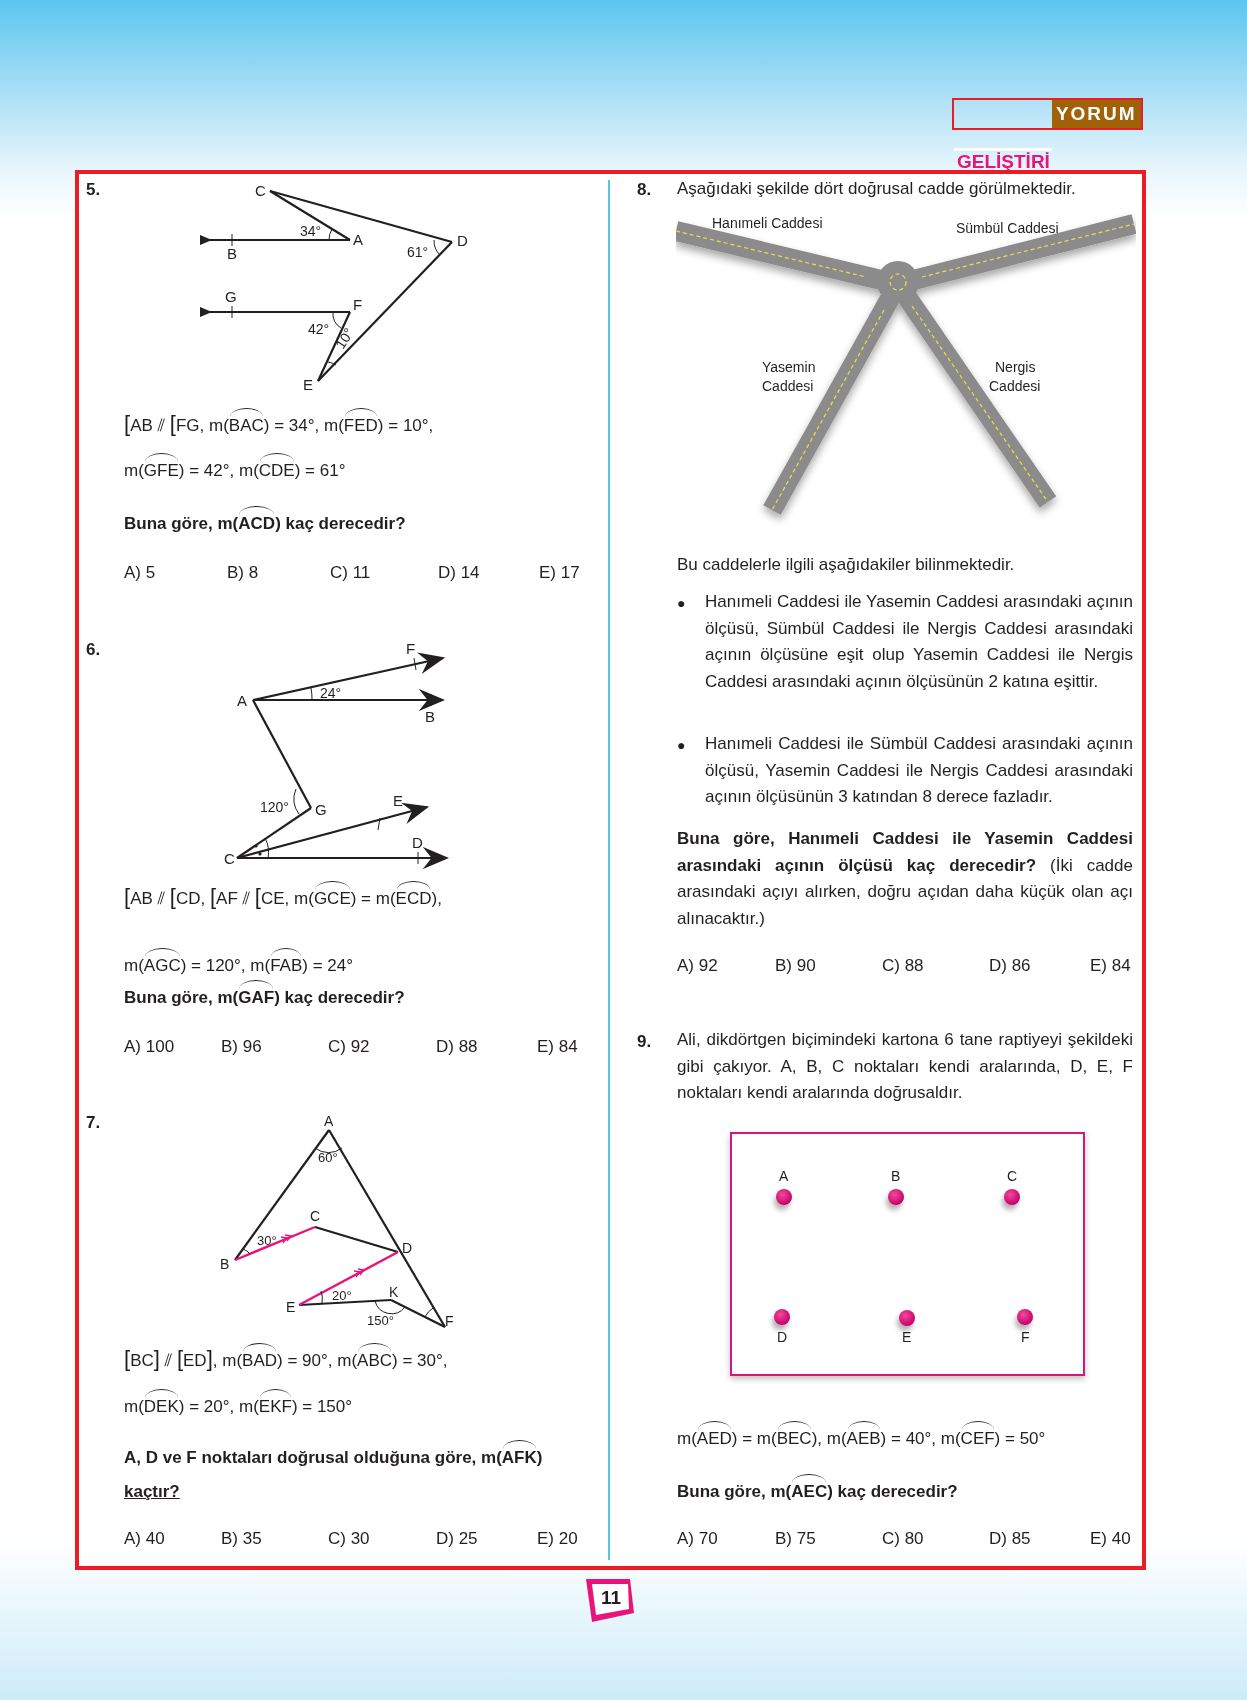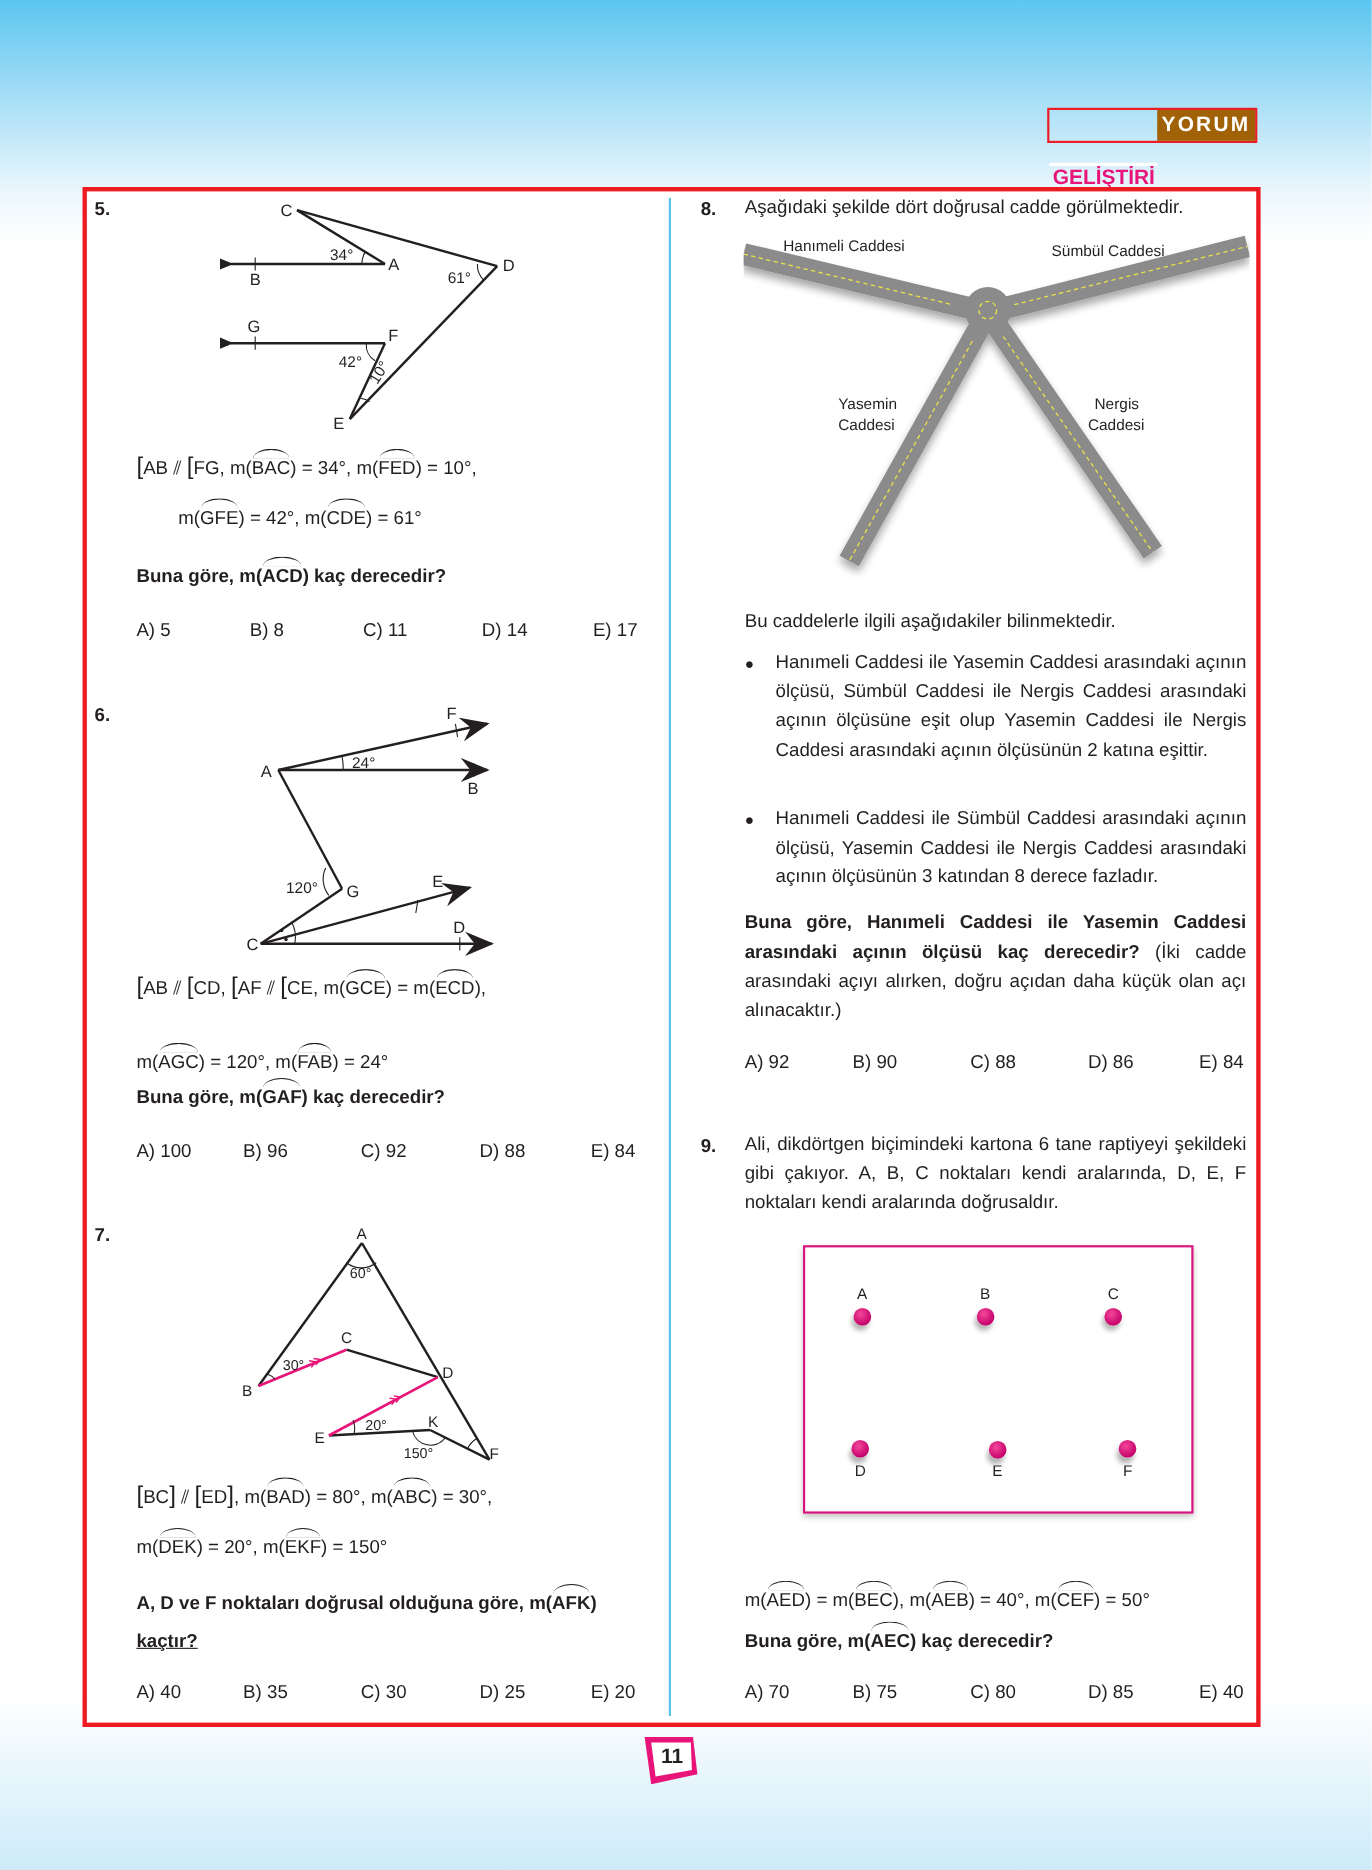--- a/index.html
+++ b/index.html
@@ -89,21 +89,21 @@
   <text x="103" y="212" font-size="15">E</text>
   <text x="100" y="58" font-size="14">34°</text>
   <text x="207" y="79" font-size="14">61°</text>
   <text x="108" y="156" font-size="14">42°</text>
   <text x="0" y="0" font-size="14" transform="translate(143,172) rotate(-58)">10°</text>
 </svg>
 
 <div class="abs txt" style="left:124px;top:411px;text-align:center;">
   <span style="font-size:22px;font-weight:300;">[</span><span>AB ⫽ </span><span style="font-size:22px;font-weight:300;">[</span><span>FG, m(</span><span class="arc">BAC</span><span>) = 34°, m(</span><span class="arc">FED</span><span>) = 10°,</span>
 </div>
-<div class="abs txt" style="left:124px;top:458px;margin-left:38px;">
+<div class="abs txt" style="left:124px;top:458px;">
   <span>m(</span><span class="arc">GFE</span><span>) = 42°, m(</span><span class="arc">CDE</span><span>) = 61°</span>
 </div>
 <div class="abs txt bold" style="left:124px;top:511px;">
   <span>Buna göre, m(</span><span class="arc">ACD</span><span>) kaç derecedir?</span>
 </div>
 <div class="abs choices" style="left:124px;top:563px;">
   <span style="width:103px">A) 5</span>
   <span style="width:103px">B) 8</span>
   <span style="width:108px">C) 11</span>
   <span style="width:101px">D) 14</span>
@@ -197,21 +197,21 @@
   <text x="71" y="202" font-size="14">E</text>
   <text x="174" y="187" font-size="14">K</text>
   <text x="230" y="216" font-size="14">F</text>
   <text x="103" y="52" font-size="13">60°</text>
   <text x="42" y="135" font-size="13">30°</text>
   <text x="117" y="190" font-size="13">20°</text>
   <text x="152" y="215" font-size="13">150°</text>
 </svg>
 
 <div class="abs txt" style="left:124px;top:1346px;">
-  <span style="font-size:22px;">[</span><span>BC</span><span style="font-size:22px;">]</span><span> ⫽ </span><span style="font-size:22px;">[</span><span>ED</span><span style="font-size:22px;">]</span><span>, m(</span><span class="arc">BAD</span><span>) = 80°, m(</span><span class="arc">ABC</span><span>) = 30°,</span>
+  <span style="font-size:22px;">[</span><span>BC</span><span style="font-size:22px;">]</span><span> ⫽ </span><span style="font-size:22px;">[</span><span>ED</span><span style="font-size:22px;">]</span><span>, m(</span><span class="arc">BAD</span><span>) = 90°, m(</span><span class="arc">ABC</span><span>) = 30°,</span>
 </div>
 <div class="abs txt" style="left:124px;top:1394px;">
   <span>m(</span><span class="arc">DEK</span><span>) = 20°, m(</span><span class="arc">EKF</span><span>) = 150°</span>
 </div>
 <div class="abs txt bold" style="left:124px;top:1445px;">
   <span>A, D ve F noktaları doğrusal olduğuna göre, m(</span><span class="arc">AFK</span><span>)</span>
 </div>
 <div class="abs txt bold" style="left:124px;top:1479px;text-decoration:underline;">kaçtır?</div>
 <div class="abs choices" style="left:124px;top:1529px;">
   <span style="width:97px">A) 40</span>
@@ -326,21 +326,21 @@
     <circle cx="303" cy="193" r="8"></circle>
   </g>
   <text x="57" y="57" font-size="14">A</text>
   <text x="169" y="57" font-size="14">B</text>
   <text x="285" y="57" font-size="14">C</text>
   <text x="55" y="218" font-size="14">D</text>
   <text x="180" y="218" font-size="14">E</text>
   <text x="299" y="218" font-size="14">F</text>
 </svg>
 
-<div class="abs txt" style="left:677px;top:1426px;margin-top:16px;">
+<div class="abs txt" style="left:677px;top:1426px;">
   <span>m(</span><span class="arc">AED</span><span>) = m(</span><span class="arc">BEC</span><span>), m(</span><span class="arc">AEB</span><span>) = 40°, m(</span><span class="arc">CEF</span><span>) = 50°</span>
 </div>
 <div class="abs txt bold" style="left:677px;top:1479px;">
   <span>Buna göre, m(</span><span class="arc">AEC</span><span>) kaç derecedir?</span>
 </div>
 <div class="abs choices" style="left:677px;top:1529px;">
   <span style="width:98px">A) 70</span>
   <span style="width:107px">B) 75</span>
   <span style="width:107px">C) 80</span>
   <span style="width:101px">D) 85</span>

